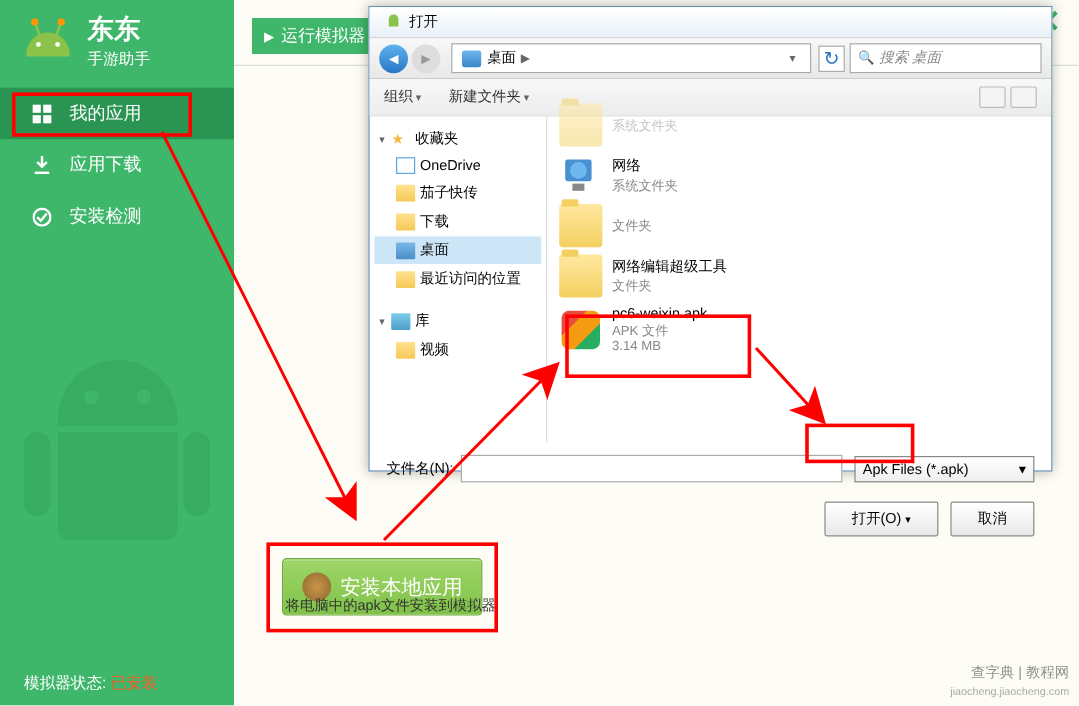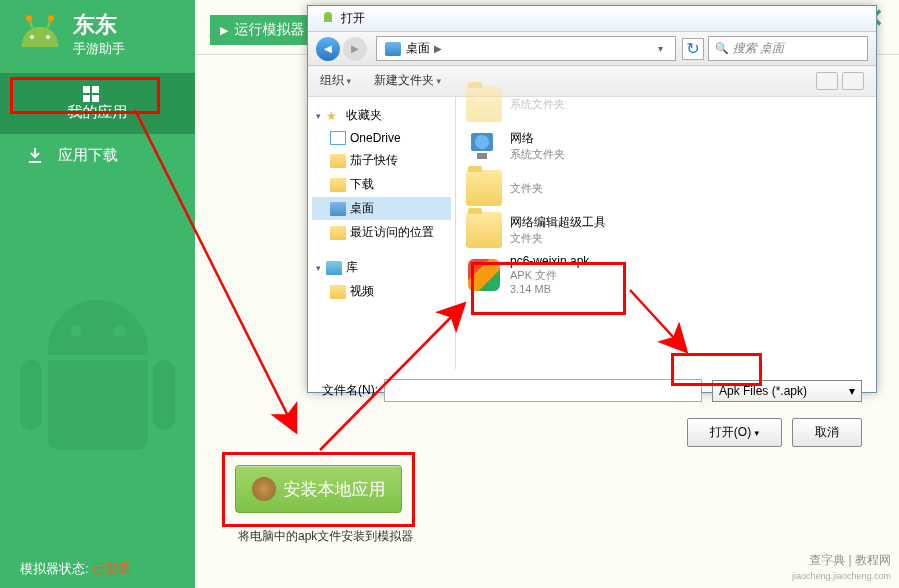--- a/index.html
+++ b/index.html
@@ -10,21 +10,21 @@
     .logo-icon { width: 45px; height: 45px; position: relative; margin-right: 10px; }
     .android-head { width: 36px; height: 20px; background: #8bc34a; border-radius: 18px 18px 0 0; position: absolute; top: 15px; left: 4px; }
     .android-eye { position: absolute; width: 4px; height: 4px; background: #fff; border-radius: 50%; top: 8px; }
     .android-ant { position: absolute; width: 2px; height: 10px; background: #8bc34a; top: -8px; }
     .android-ant::after { content: ''; position: absolute; width: 6px; height: 6px; background: #ff9800; border-radius: 50%; top: -4px; left: -2px; }
     .logo-text { color: #fff; }
     .logo-title { font-size: 22px; font-weight: bold; }
     .logo-sub { font-size: 13px; }
     
     .nav-item { display: flex; align-items: center; padding: 12px 26px; color: #fff; font-size: 15px; cursor: pointer; }
-    .nav-item.active { background: #2a9553; flex-direction: column; }
+    .nav-item.active { background: #2a9553; }
     .nav-icon { width: 18px; height: 18px; margin-right: 14px; display: inline-flex; align-items: center; justify-content: center; }
     .highlight-myapp { position: absolute; top: 77px; left: 10px; width: 150px; height: 37px; border: 3px solid #f00; pointer-events: none; z-index: 5; }
     
     .android-bg { position: absolute; left: 20px; top: 300px; width: 155px; height: 200px; opacity: 0.3; }
     .android-bg-head { width: 100px; height: 55px; background: #2a9553; border-radius: 50px 50px 0 0; margin: 0 auto; position: relative; }
     .android-bg-head::before, .android-bg-head::after { content: ''; position: absolute; width: 12px; height: 12px; background: #3fb76b; border-radius: 50%; top: 25px; }
     .android-bg-head::before { left: 22px; }
     .android-bg-head::after { right: 22px; }
     .android-bg-body { width: 100px; height: 90px; background: #2a9553; margin: 5px auto 0; border-radius: 0 0 10px 10px; position: relative; }
     .android-bg-arm { position: absolute; width: 22px; height: 70px; background: #2a9553; border-radius: 11px; top: 60px; }
@@ -86,21 +86,21 @@
     .dlg-footer { padding: 10px 14px; display: flex; align-items: center; font-size: 12px; }
     .fn-label { margin-right: 6px; }
     .fn-input { flex: 1; border: 1px solid #aaa; padding: 3px 6px; margin-right: 10px; }
     .filter-sel { width: 150px; border: 1px solid #888; padding: 3px 6px; background: linear-gradient(#fff,#eee); cursor: pointer; }
     .dlg-btns { padding: 6px 14px 12px; display: flex; justify-content: flex-end; gap: 10px; }
     .dlg-btn { padding: 5px 22px; border: 1px solid #888; background: linear-gradient(#fff,#e8e8e8); font-size: 12px; cursor: pointer; border-radius: 2px; }
     .highlight-open { position: absolute; border: 3px solid #f00; pointer-events: none; }
     
     .install-btn { position: absolute; left: 235px; top: 465px; width: 167px; height: 48px; background: linear-gradient(#9fd668, #7fc248); border: 1px solid #6fa838; border-radius: 4px; display: flex; align-items: center; justify-content: center; color: #fff; font-size: 17px; cursor: pointer; box-shadow: inset 0 1px 0 rgba(255,255,255,.4); }
     .install-btn::before { content: ''; width: 24px; height: 24px; background: radial-gradient(#c99648, #8c6630); border-radius: 50%; margin-right: 8px; }
-    .install-desc { position: absolute; left: 238px; top: 528px; font-size: 12px; color: #333; }
+    .install-desc { position: absolute; left: 238px; top: 496px; font-size: 12px; color: #333; }
     .highlight-install { position: absolute; left: 222px; top: 452px; width: 193px; height: 75px; border: 3px solid #f00; pointer-events: none; }
     
     .watermark { position: absolute; right: 8px; bottom: 4px; font-size: 12px; color: rgba(0,0,0,.45); text-align: right; line-height: 1.3; }
     .watermark small { font-size: 9px; color: rgba(0,0,0,.35); }
     
     .arrow-svg { position: absolute; pointer-events: none; z-index: 20; }
   </style>
 </head>
 <body>
 
@@ -133,20 +133,29 @@
   </div>
   <div class="nav-item">
     <span class="nav-icon">
       <svg width="16" height="16" viewBox="0 0 16 16" fill="#fff">
           <path d="M8 0v8M4 5l4 4 4-4" stroke="#fff" stroke-width="2" fill="none"></path>
           <rect x="2" y="13" width="12" height="2"></rect>
         </svg>
     </span>
     <span>应用下载</span>
   </div>
+  <div class="nav-item">
+    <span class="nav-icon">
+      <svg width="16" height="16" viewBox="0 0 16 16" fill="none" stroke="#fff" stroke-width="2">
+          <circle cx="8" cy="8" r="7"></circle>
+          <path d="M4 8l3 3 5-6"></path>
+        </svg>
+    </span>
+    <span>安装检测</span>
+  </div>
 
   <div class="android-bg">
     <div class="android-bg-head"></div>
     <div class="android-bg-body"></div>
     <div class="android-bg-arm l"></div>
     <div class="android-bg-arm r"></div>
   </div>
 
   <div class="status-bar">
     <span>模拟器状态:</span>

